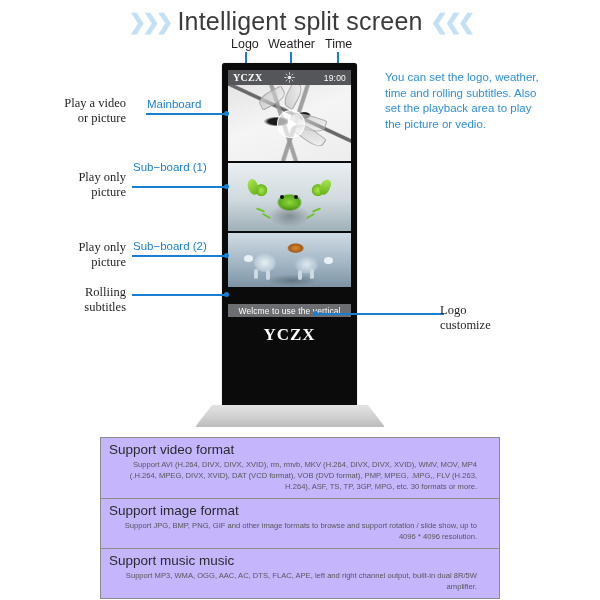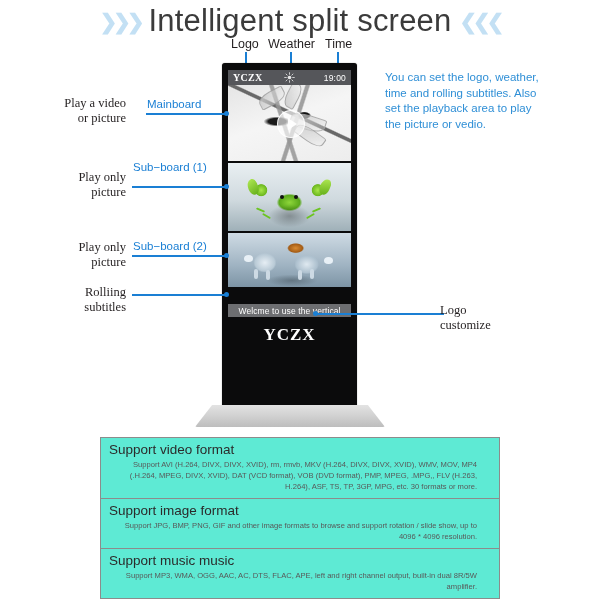--- a/index.html
+++ b/index.html
@@ -26,21 +26,21 @@
     position: absolute;
     left: 0; top: 4px;
     width: 600px;
     height: 34px;
     display: flex;
     align-items: center;
     justify-content: center;
     gap: 8px;
   }
   .title-text {
-    font-size: 31px;
+    font-size: 25px;
     font-weight: 400;
     color: #3b3b3b;
     letter-spacing: 0.2px;
     white-space: nowrap;
   }
   .chev {
     display: inline-block;
     line-height: 1;
     font-size: 21px;
     color: #bcdcf2;
@@ -290,21 +290,21 @@
   }
 
   
   .fmt-table {
     position: absolute;
     left: 100px;
     top: 437px;
     width: 400px;
     border: 1px solid #8c8c8c;
     box-sizing: border-box;
-    background: #5eead4;
+    background: #c4b5fd;
   }
   .fmt-row {
     border-bottom: 1px solid #8c8c8c;
     padding: 4px 8px 6px 8px;
   }
   .fmt-row:last-child { border-bottom: none; }
   .fmt-head {
     font-size: 13.5px;
     color: #2b2b2b;
     margin-bottom: 2px;

